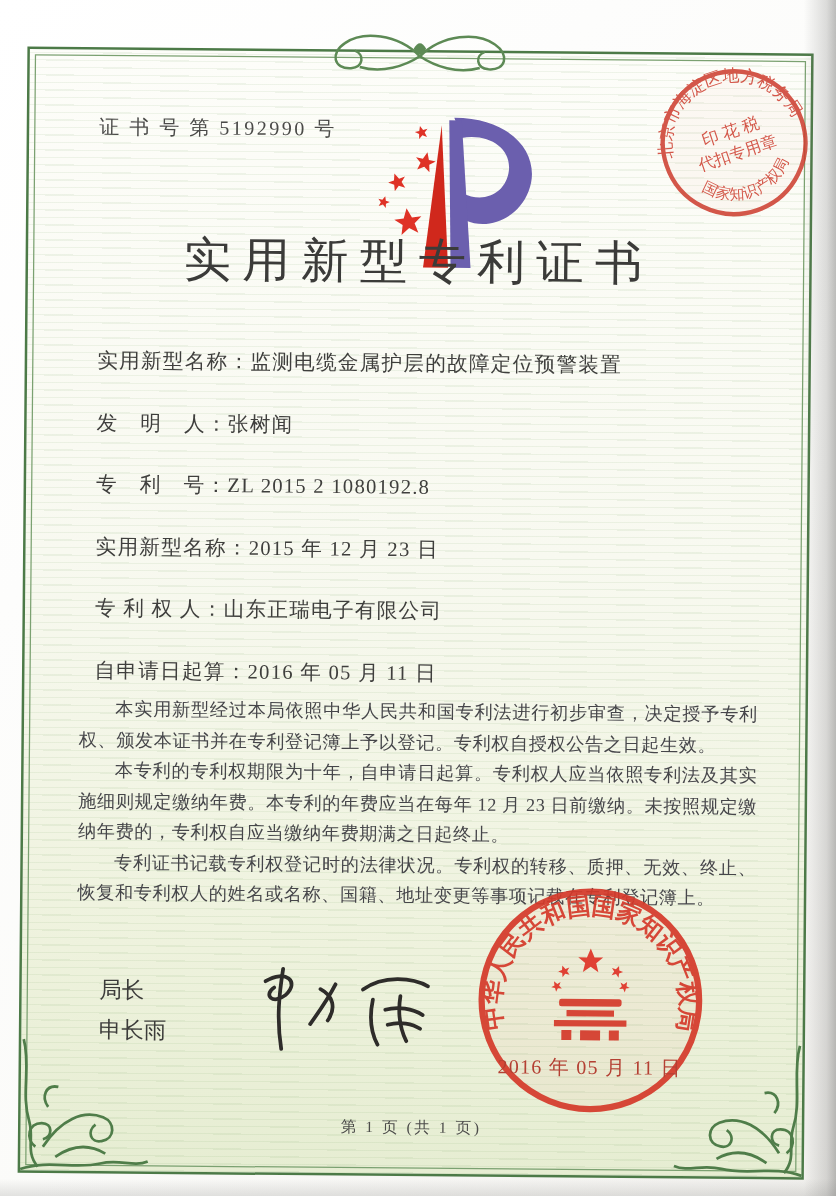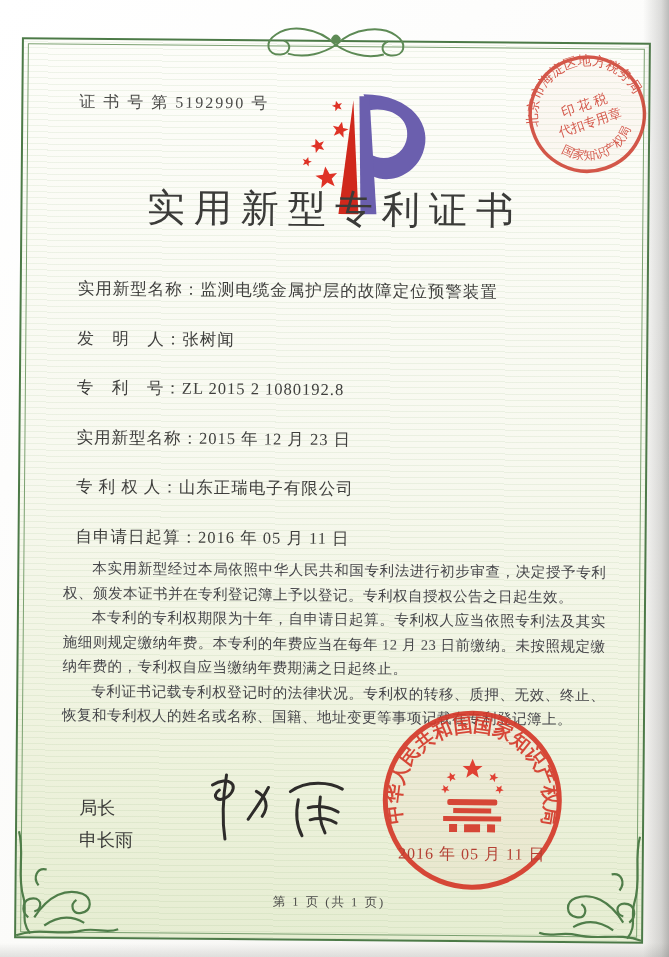--- a/index.html
+++ b/index.html
@@ -18,21 +18,21 @@
   .ornament{position:absolute;}
   .cert-no{position:absolute;left:56px;top:52px;font-size:16px;color:#4a4a48;letter-spacing:2px;}
   .logo{position:absolute;left:244px;top:44px;}
   .title{position:absolute;left:0;top:142px;width:100%;text-align:center;
     font-size:38px;color:#3b3b39;letter-spacing:9px;font-weight:500;}
   .fields{position:absolute;left:56px;top:238px;right:40px;font-size:16.5px;color:#3f3f3d;}
   .field-row{margin-bottom:27.5px;letter-spacing:1px;white-space:nowrap;}
   .body-text{position:absolute;left:44px;top:516px;right:38px;font-size:14.5px;
     color:#46464a;line-height:24.5px;text-align:justify;}
   .body-text p{margin:0;text-indent:2em;letter-spacing:.5px;}
-  .sign-block{position:absolute;left:62px;top:752px;font-size:18px;color:#3c3c3a;
+  .sign-block{position:absolute;left:62px;top:736px;font-size:18px;color:#3c3c3a;
     font-family:"Liberation Sans","DejaVu Sans",sans-serif;line-height:32px;}
   .signature-svg{position:absolute;left:175px;top:728px;}
   .seal{position:absolute;left:362px;top:664px;opacity:.92;}
   .stamp{position:absolute;left:500px;top:6px;transform:rotate(-19deg);opacity:.85;}
   .footer{position:absolute;left:0;top:852px;width:100%;text-align:center;
     font-size:12.5px;color:#4c4c4a;letter-spacing:2px;}
 </style>
 </head>
 <body>
 

